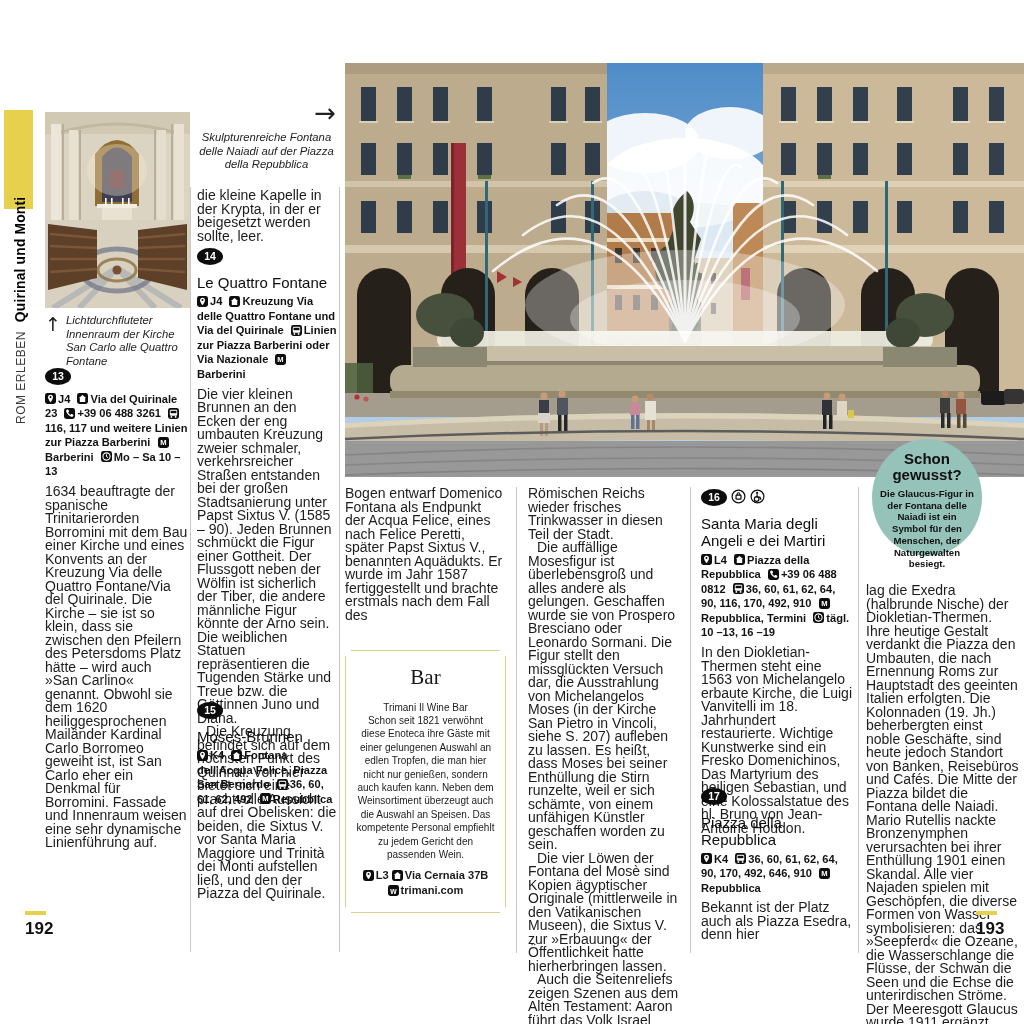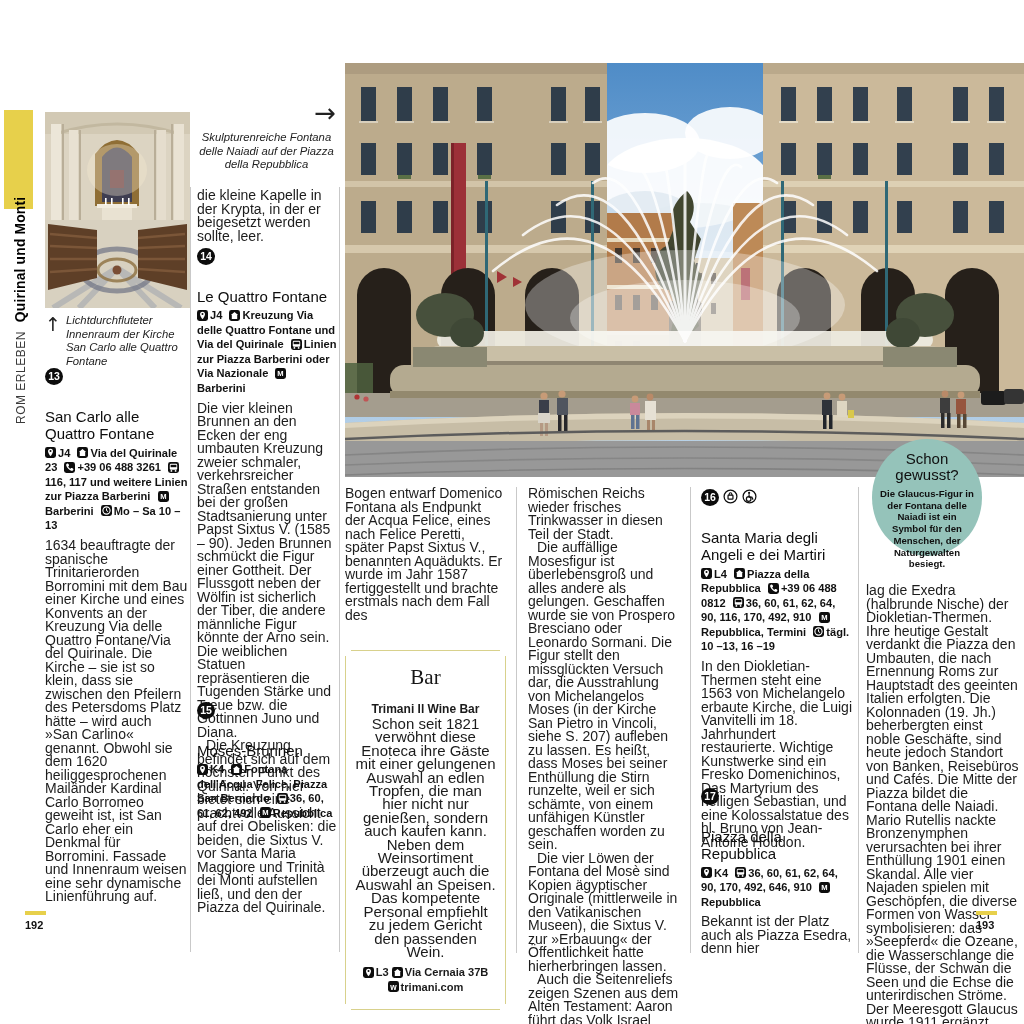--- a/index.html
+++ b/index.html
@@ -9,41 +9,41 @@
   .body-text{font-size:14px;line-height:13.5px;color:#1c1c1c;text-align:left}
   .body-text p{margin:0}
   .indent{text-indent:9px}
   .entry-title{font-size:15px;line-height:17.5px;font-weight:normal;color:#0d0d0d;margin:2px 0 3px 0}
   .info{font-size:11.1px;line-height:14.6px;font-weight:bold;color:#111;margin:0 0 6px 0}
   .info .t{margin-right:4px}
   .ic{display:inline-block;width:11px;height:11px;vertical-align:-1.5px;margin:0 2px 0 0}
   .ic svg{display:block;width:11px;height:11px}
   .bic{display:inline-block;width:15px;height:15px;vertical-align:-3px;margin-left:4px}
   .bic svg{display:block;width:15px;height:15px}
-  .num{display:inline-flex;width:18px;height:17px;border-radius:50%;background:#0c0c0c;color:#fff;
-       font-size:10.5px;font-weight:bold;align-items:center;justify-content:center;margin-bottom:21px}
+  .num{display:inline-flex;width:26px;height:17px;border-radius:50%;background:#0c0c0c;color:#fff;
+       font-size:10.5px;font-weight:bold;align-items:center;justify-content:center;margin-bottom:7px}
   .caption{font-style:italic;font-size:11.3px;line-height:13.6px;color:#222}
   .vline{position:absolute;width:1px;background:#c9c9c9}
   .arrow{font-family:"DejaVu Sans",sans-serif;color:#222}
   .pgdash{width:21px;height:3.5px;background:#e7d04b;margin-bottom:4px}
-  .pgnum{font-size:11px;font-weight:bold;color:#111}
+  .pgnum{font-size:17px;font-weight:bold;color:#111}
   .side-tab{position:absolute;left:4px;top:110px;width:29px;height:99px;background:#e7d04b}
   .side-rot{position:absolute;left:13px;top:424px;transform:rotate(-90deg);transform-origin:0 0;
             white-space:nowrap;font-size:12px;letter-spacing:.5px;color:#3a3a3a}
   .side-rot b{font-size:13.8px;letter-spacing:.2px;color:#000;margin-left:9px}
   .bar-box{position:absolute;left:345px;top:650px;width:161px;border:1.5px solid #d8d18c;
            padding:14px 9px 14px 9px;box-sizing:border-box;text-align:center}
   .bar-box .corner{position:absolute;width:12px;height:12px;background:#fff}
   .bar-h{font-family:"Liberation Serif",serif;font-size:21px;color:#161616;margin:0 0 11px 0;font-weight:normal}
-  .bar-name{font-size:12px;font-weight:bold;margin:12px 0 1px 0}
-  .bar-body{font-size:15px;line-height:13.4px;margin:0}
+  .bar-name{font-size:10px;font-weight:normal;margin:12px 0 1px 0}
+  .bar-body{font-size:10px;line-height:13.4px;margin:0}
   .bar-info{margin:7px 0 0 0;font-size:11.1px;line-height:14.6px;font-weight:bold}
   .dyk{position:absolute;left:872px;top:439px;width:110px;height:117px;background:#95c3ba;border-radius:50%;
        text-align:center;padding-top:12px;box-sizing:border-box}
-  .dyk-title{font-size:15px;line-height:16px;font-weight:normal;color:#0f0f0f;margin:0 0 5px 0}
+  .dyk-title{font-size:15px;line-height:16px;font-weight:bold;color:#0f0f0f;margin:0 0 5px 0}
   .dyk-body{font-size:9.6px;line-height:11.7px;font-weight:bold;color:#0f0f0f;margin:0;padding:0 7px}
 </style>
 </head>
 <body>
 
 <div class="side-tab"></div>
 <div class="side-rot"><span>ROM ERLEBEN</span><b>Quirinal und Monti</b></div>
 
 <div class="abs" style="left:45px;top:112px;width:145px;height:196px">
 <svg width="145" height="196" viewBox="0 0 145 196">
@@ -81,21 +81,20 @@
 </svg>
 </div>
 
 <div class="abs" style="left:45px;top:314px;width:146px;display:flex;gap:5px">
   <span class="arrow" style="font-size:19px;line-height:20px">↑</span>
   <span class="caption">Lichtdurchfluteter Innenraum der Kirche San Carlo alle Quattro Fontane</span>
 </div>
 
 <div class="abs" style="left:45px;top:366px;width:143px">
   <span class="num">13</span>
-  <h3 class="entry-title">San Carlo alle Quattro Fontane</h3>
   <p class="info">
     <span class="ic"><svg viewBox="0 0 11 11">
           <rect width="11" height="11" rx="2.4" fill="#0d0d0d"></rect>
           <path d="M5.5 1.7a2.5 2.5 0 0 0-2.5 2.5c0 1.9 2.5 5 2.5 5s2.5-3.1 2.5-5A2.5 2.5 0 0 0 5.5 1.7z" fill="#fff"></path>
           <circle cx="5.5" cy="4.1" r="1" fill="#0d0d0d"></circle>
         </svg></span><span class="t">J4</span>
     <span class="ic"><svg viewBox="0 0 11 11">
           <rect width="11" height="11" rx="2.4" fill="#0d0d0d"></rect>
           <path d="M5.5 1.9 1.9 5h.9v3.9h5.4V5h.9z" fill="#fff"></path>
         </svg></span><span class="t">Via del Quirinale 23</span>

